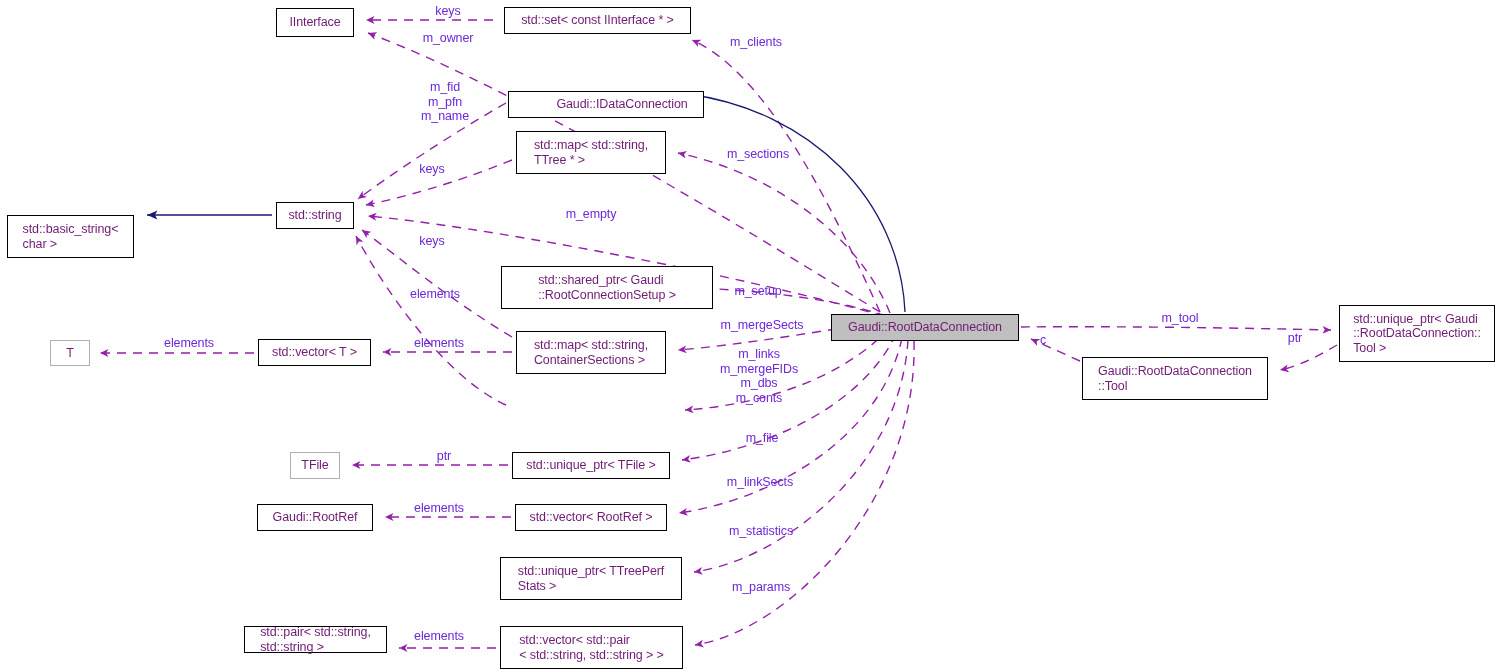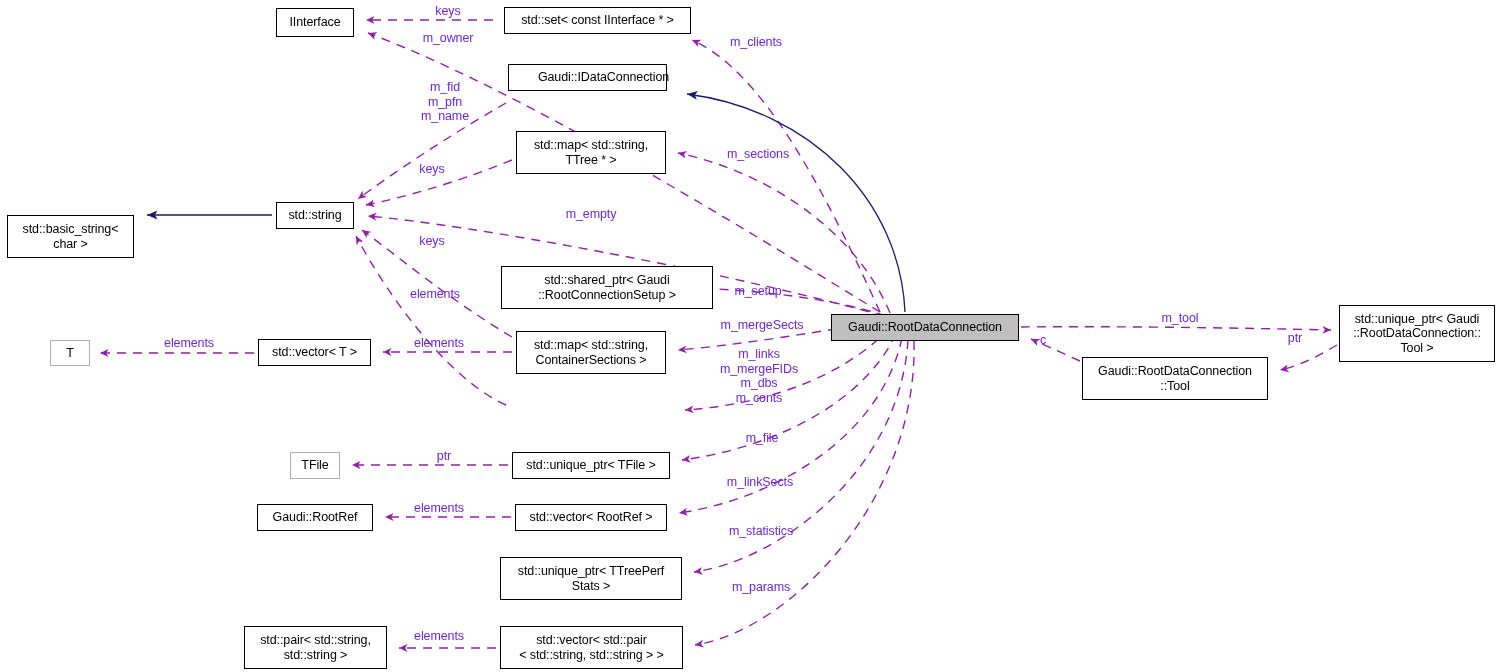--- a/index.html
+++ b/index.html
@@ -8,27 +8,27 @@
     width:1507px;height:672px;
     background:#ffffff;
     font-family:"Liberation Sans","DejaVu Sans",sans-serif;
     overflow:hidden;
   }
   .node{
     position:absolute;
     box-sizing:border-box;
     border:1px solid #000000;
     background:#ffffff;
-    color:#000000;
+    color:#701a75;
     font-size:12.5px;
     line-height:14.5px;
     display:flex;
     align-items:center;
     justify-content:center;
-    text-align:center;
+    text-align:left;
     white-space:pre-line;
     padding:1px 4px;
     letter-spacing:-0.1px;
   }
   .node.gray{background:#bfbfbf;border-color:#000000;}
   .node.light{border-color:#b0b0b0;}
   .edge-label{
     position:absolute;
     font-size:12.5px;
     line-height:14.5px;
@@ -108,39 +108,39 @@
     <g stroke="#191970" stroke-width="1.3" fill="none" marker-end="url(#ah-i)">
 
       <path d="M905,312 C900,200 810,110 687,94"></path>
 
       <path d="M272,215 L147,215"></path>
     </g>
   </svg>
 
   <div class="node" style="left:276px;top:8px;width:78px;height:29px;">IInterface</div>
   <div class="node" style="left:504px;top:7px;width:187px;height:27px;">std::set&lt; const IInterface * &gt;</div>
-  <div class="node" style="left:508px;top:64px;width:159px;height:27px;padding-left:36px;">Gaudi::IDataConnection</div>
+  <div class="node" style="left:508px;top:91px;width:196px;height:27px;padding-left:36px;">Gaudi::IDataConnection</div>
   <div class="node" style="left:516px;top:131px;width:150px;height:43px;">std::map&lt; std::string,
 TTree * &gt;</div>
   <div class="node" style="left:7px;top:196px;width:127px;height:43px;margin-top:19px;">std::basic_string&lt;
 char &gt;</div>
   <div class="node" style="left:276px;top:202px;width:78px;height:27px;">std::string</div>
   <div class="node" style="left:501px;top:266px;width:212px;height:43px;">std::shared_ptr&lt; Gaudi
 ::RootConnectionSetup &gt;</div>
   <div class="node light" style="left:50px;top:340px;width:40px;height:26px;">T</div>
   <div class="node" style="left:258px;top:339px;width:113px;height:27px;">std::vector&lt; T &gt;</div>
   <div class="node" style="left:516px;top:331px;width:150px;height:43px;">std::map&lt; std::string,
 ContainerSections &gt;</div>
   <div class="node light" style="left:290px;top:452px;width:50px;height:27px;">TFile</div>
   <div class="node" style="left:512px;top:452px;width:158px;height:27px;">std::unique_ptr&lt; TFile &gt;</div>
   <div class="node" style="left:257px;top:504px;width:116px;height:27px;">Gaudi::RootRef</div>
   <div class="node" style="left:515px;top:504px;width:152px;height:27px;">std::vector&lt; RootRef &gt;</div>
   <div class="node" style="left:500px;top:557px;width:182px;height:43px;">std::unique_ptr&lt; TTreePerf
 Stats &gt;</div>
-  <div class="node" style="left:244px;top:626px;width:143px;height:43px;">std::pair&lt; std::string,
+  <div class="node" style="left:244px;top:626px;width:143px;height:27px;">std::pair&lt; std::string,
 std::string &gt;</div>
   <div class="node" style="left:500px;top:626px;width:183px;height:43px;">std::vector&lt; std::pair
 &lt; std::string, std::string &gt; &gt;</div>
   <div class="node gray" style="left:831px;top:314px;width:188px;height:27px;">Gaudi::RootDataConnection</div>
   <div class="node" style="left:1082px;top:357px;width:186px;height:43px;">Gaudi::RootDataConnection
 ::Tool</div>
   <div class="node" style="left:1339px;top:305px;width:156px;height:57px;">std::unique_ptr&lt; Gaudi
 ::RootDataConnection::
 Tool &gt;</div>
 

